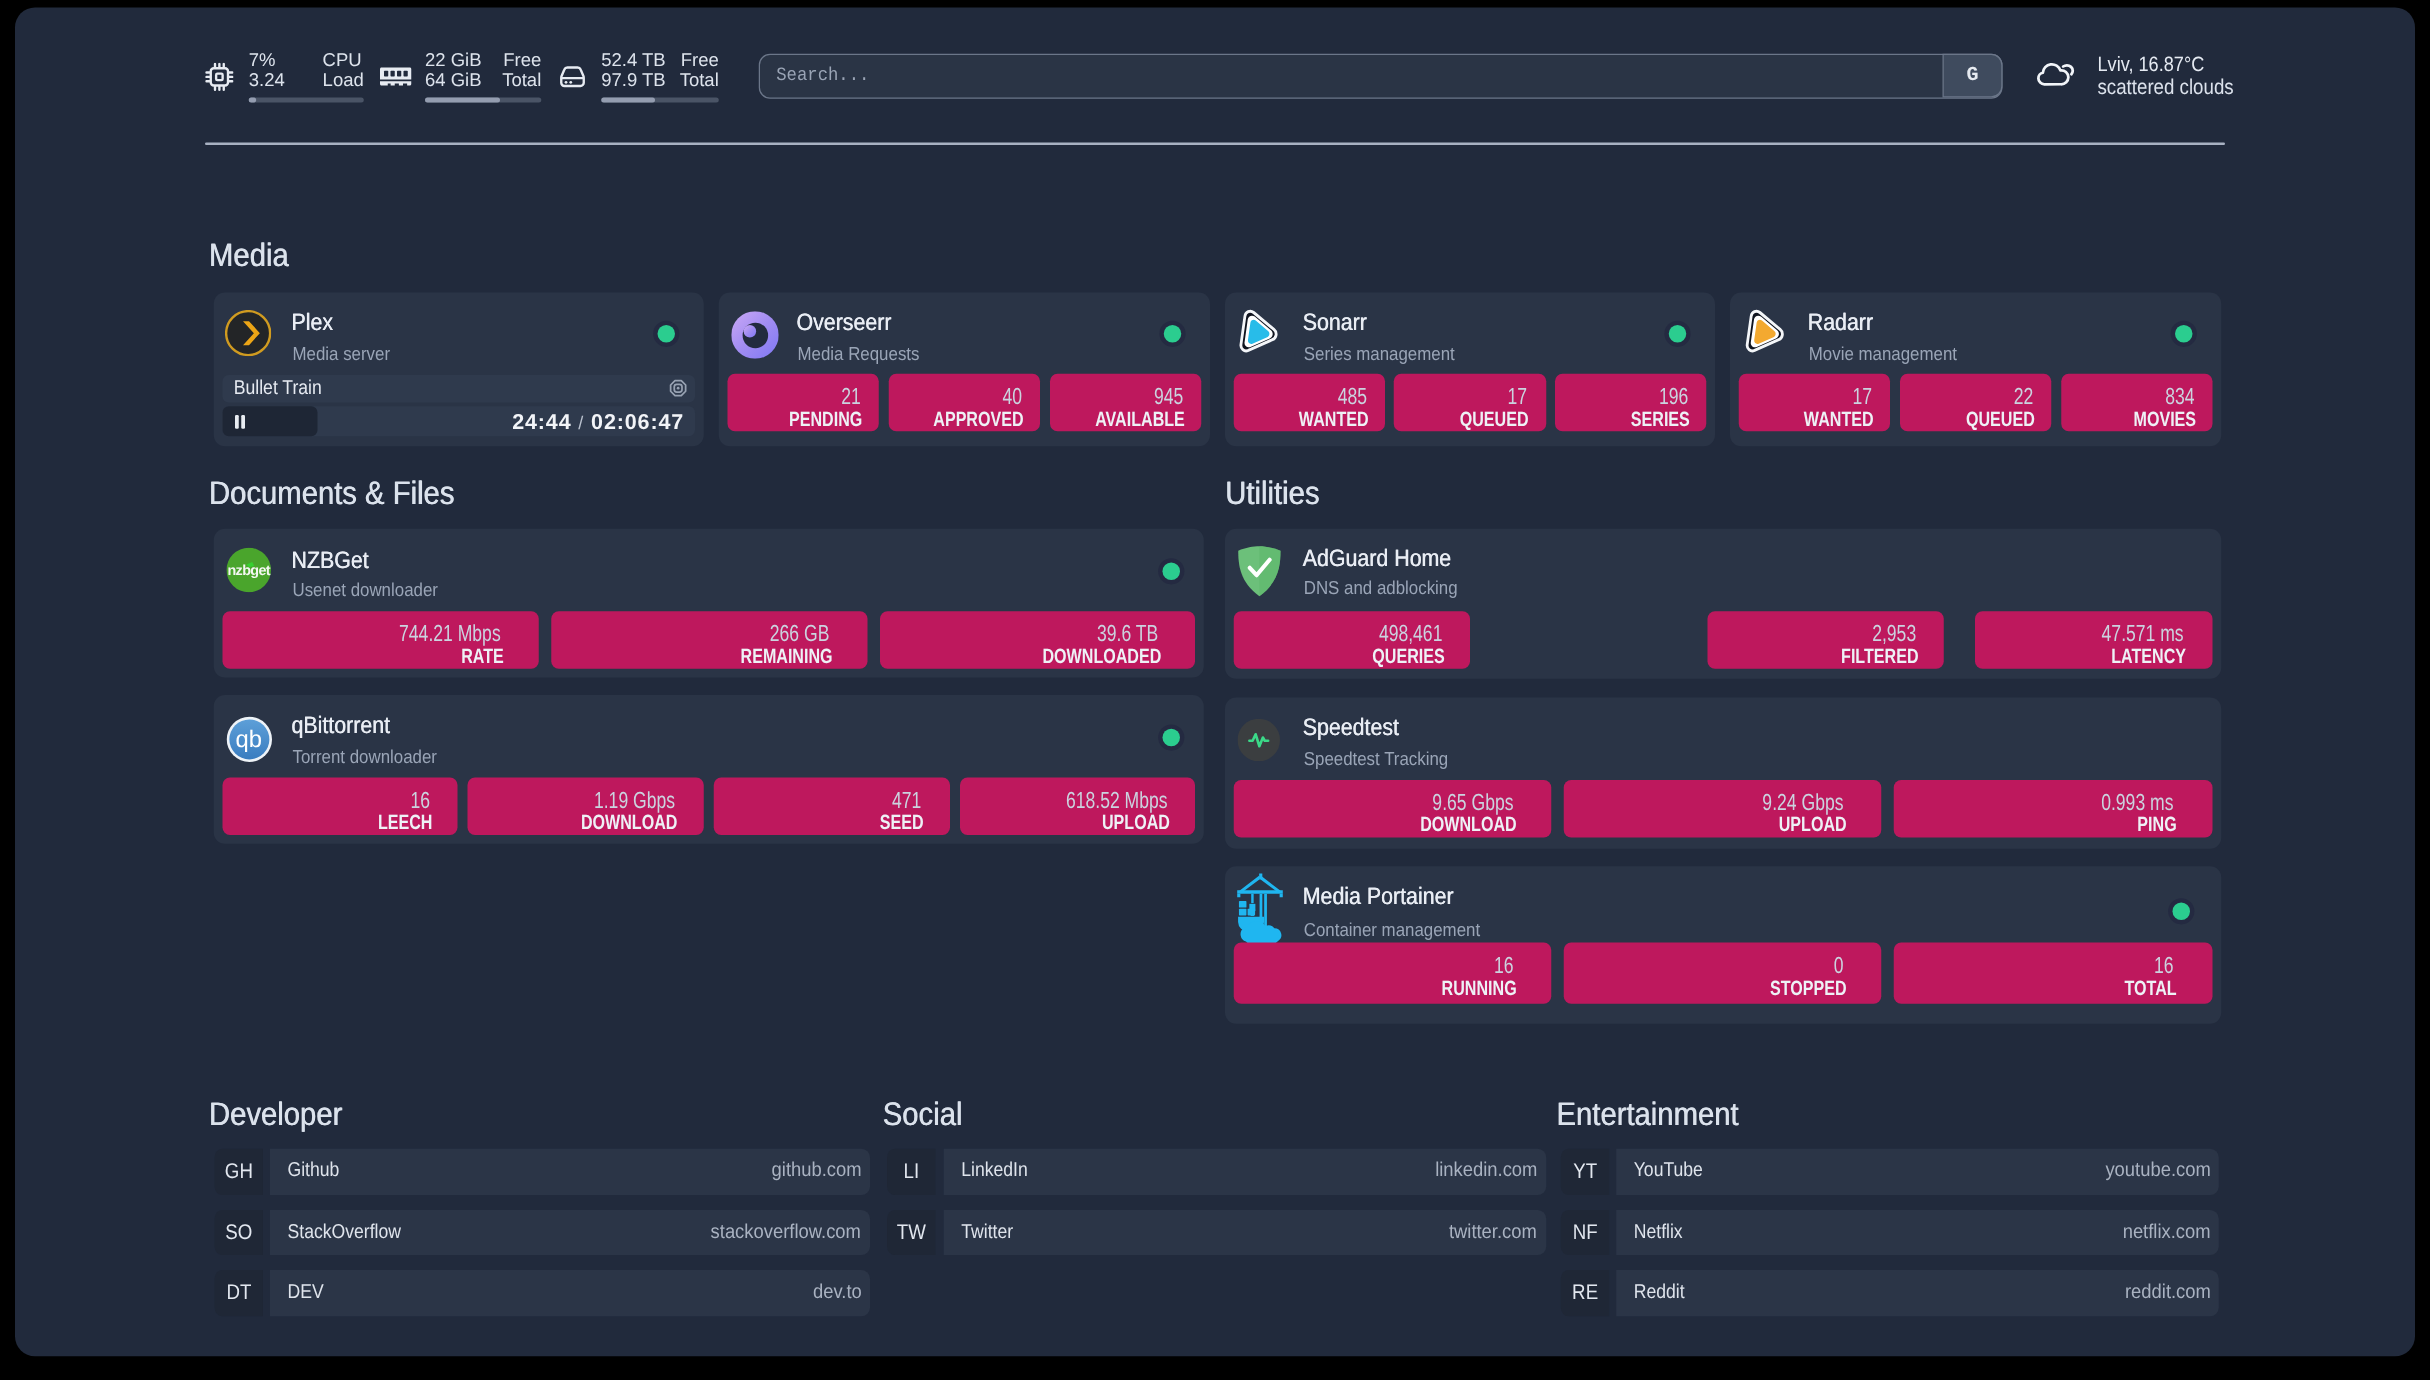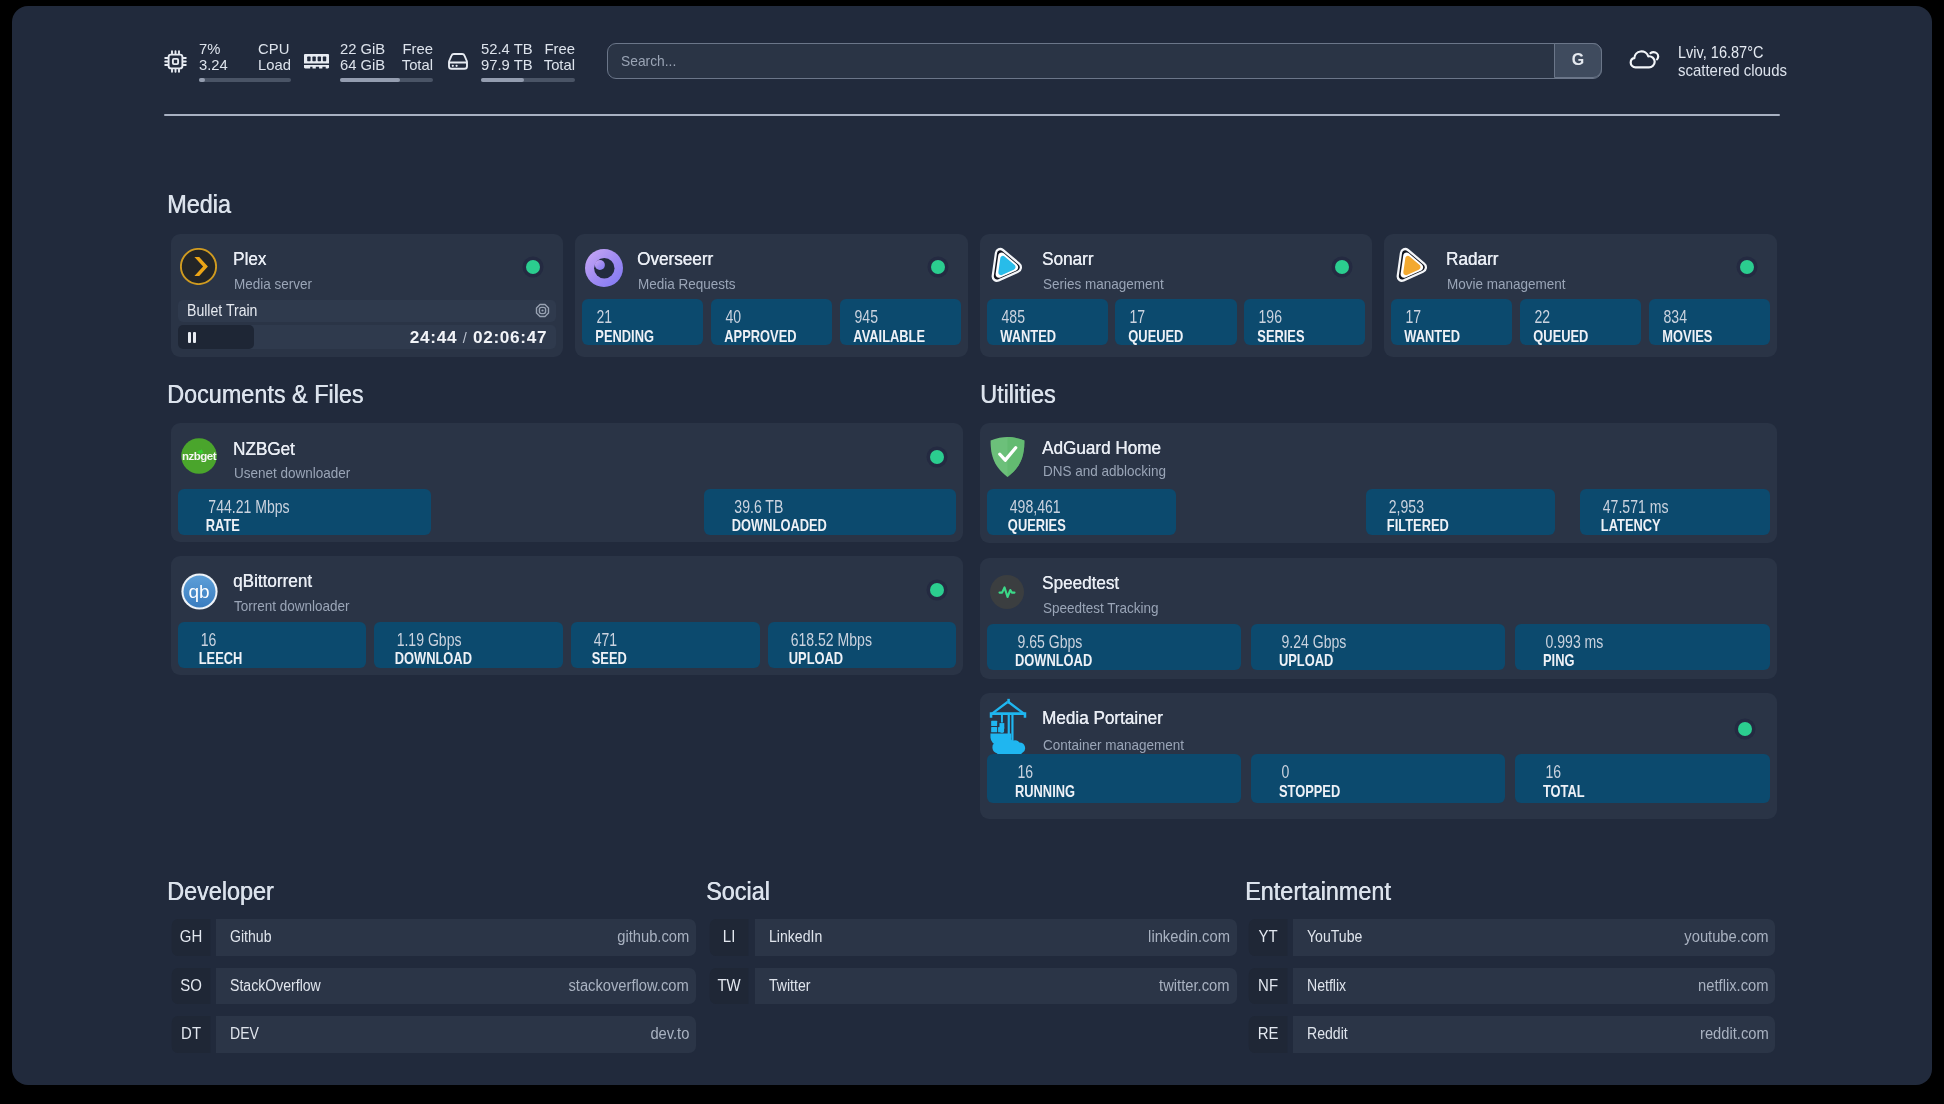--- a/index.html
+++ b/index.html
@@ -1,20 +1,20 @@
 <!DOCTYPE html>
 <html><head><meta charset="utf-8"><style>
 *{margin:0;padding:0;box-sizing:border-box}
 body{width:1944px;height:1104px;background:#000;font-family:"Liberation Sans",sans-serif;position:relative;overflow:hidden}
 #page{position:absolute;left:12px;top:6px;width:1920px;height:1079px;background:#212a3c;border-radius:16px;overflow:hidden}
 .card{position:absolute;background:#2a3446;border-radius:9px}
 .ttl{position:absolute;left:62px;font-size:19px;font-weight:500;color:#e9edf4;line-height:22px;white-space:nowrap;transform:scaleX(.9);transform-origin:0 0;text-shadow:0.4px 0 0 currentColor}
 .sub{position:absolute;left:63px;font-size:15px;color:#9aa5b7;line-height:19px;white-space:nowrap;transform:scaleX(.9);transform-origin:0 0}
 .dot{position:absolute;width:14px;height:14px;border-radius:50%;background:#2bcd8f;box-shadow:0 0 0 3.5px #242a41}
-.sb{position:absolute;background:#0c4a6e;border-radius:6px;text-align:left}
+.sb{position:absolute;background:#be185d;border-radius:6px;text-align:right}
 .sv{font-size:18.5px;color:#cbd3df;line-height:20.5px;margin-top:8px;white-space:nowrap;transform:scaleX(.76)}
 .sl{font-size:16.5px;font-weight:bold;color:#eef1f6;line-height:17px;white-space:nowrap;transform:scaleX(.78)}
 .hdr{position:absolute;font-size:26px;font-weight:500;color:#dbe2ec;line-height:27px;white-space:nowrap;transform:scaleX(.9);transform-origin:0 0;text-shadow:0.5px 0 0 currentColor}
 .bm{position:absolute;height:36.5px}
 .bma{position:absolute;left:0;top:0;width:44.2px;height:100%;background:#1f2736;border-radius:7px 0 0 7px;text-align:center;font-size:17px;font-weight:500;color:#e2e7ef;line-height:36.5px;transform:scaleX(.88)}
 .bmb{position:absolute;left:47.4px;top:0;right:0;height:100%;background:#2b3547;border-radius:0 7px 7px 0}
 .bmn{position:absolute;left:14px;font-size:16px;color:#dfe4ec;line-height:36.5px;transform:scaleX(.88);transform-origin:0 0}
 .bmu{position:absolute;right:7px;font-size:16px;color:#a9b2c1;line-height:36.5px;transform:scaleX(.92);transform-origin:100% 0}
 </style></head><body>
 <div id="page">
@@ -60,21 +60,21 @@
         <circle cx="9.6" cy="15.8" r="1.1"></circle>
       </g>
     </svg>
 <div style="position:absolute;left:469px;top:34.6px;width:94px;height:34px;font-size:14.8px;color:#dde3ec;line-height:16.2px;">
       <div style="position:absolute;left:0;top:0;text-align:left">52.4 TB<br>97.9 TB</div>
       <div style="position:absolute;right:0;top:0;text-align:right">Free<br>Total</div>
     </div>
     <div style="position:absolute;left:469px;top:72px;width:94px;height:3.6px;background:#4a5466;border-radius:2px;">
       <div style="position:absolute;left:0;top:0;height:100%;width:43px;background:#949db0;border-radius:2px"></div>
     </div>
-<div style="position:absolute;left:595px;top:37px;width:995px;height:36px;background:#2a3445;border:1.5px solid #6b7689;border-radius:9px;">
+<div style="position:absolute;left:595px;top:37px;width:995px;height:36px;background:#2a3445;border:1.5px solid #6b7689;border-radius:9px;font-family:Liberation Mono, monospace;">
       <div style="position:absolute;left:13px;top:0;line-height:33px;font-size:15px;color:#9aa4b5;transform:scaleX(.92);transform-origin:0 0">Search...</div>
       <div style="position:absolute;right:-1px;top:-1px;width:48px;height:35px;background:#3f4b5e;border:1.5px solid #6b7689;border-radius:0 9px 9px 0;text-align:center;line-height:32px;font-size:16px;font-weight:bold;color:#e6eaf0">G</div>
     </div>
 <svg style="position:absolute;left:1614px;top:39px" width="34" height="29" viewBox="0 0 34 29" fill="none" xmlns="http://www.w3.org/2000/svg">
       <path d="M24.5 8.2a5 5 0 0 1 3-1c2.6 0 4.7 2 4.7 4.4 0 1.1-.4 2-1.1 2.8" stroke="#f2f5f9" stroke-width="2.2" stroke-linecap="round"></path>
       <path d="M8.3 13.2a7.2 7.2 0 0 1 14-1.9 5.6 5.6 0 0 1 6.4 5.5 5.7 5.7 0 0 1-5.8 5.6H9.6a4.8 4.8 0 0 1-4.9-4.7c0-2.3 1.6-4.2 3.6-4.5z" stroke="#f2f5f9" stroke-width="2.2" stroke-linejoin="round" fill="#212a3c"></path>
     </svg>
 <div style="position:absolute;left:1666px;top:36.5px;width:260px;height:40px;font-size:16.5px;color:#e5eaf2;line-height:18px;transform:scaleX(.88);transform-origin:0 0;">Lviv, 16.87°C<br><span style="font-size:17px;color:#dce2ec">scattered clouds</span></div>
 <div style="position:absolute;left:152px;top:108px;width:1616px;height:2px;background:#a8b1c2;border-radius:1px;"></div>
 <div style="position:absolute;left:155px;top:185px;"></div>
@@ -197,20 +197,24 @@
         <circle cx="18" cy="18" r="17.8" fill="#4aa52c"></circle>
         <path d="M16.2 13.5l4.6-2 1.6 3.2-4.2 1z" fill="#36d130"></path>
         <text x="18" y="22" font-family="Liberation Sans" font-size="11.5" font-weight="bold" fill="#f4f7f2" text-anchor="middle" letter-spacing="-0.5">nzbget</text>
       </svg>
       <div class="ttl" style="top:14.3px">NZBGet</div>
       <div class="sub" style="top:40px">Usenet downloader</div>
       <div class="dot" style="left:759.2px;top:26.5px"></div>
       <div class="sb" style="left:7.0px;top:65.5px;width:252.9px;height:46.3px">
         <div class="sv">744.21 Mbps</div>
         <div class="sl">RATE</div>
+      </div>
+      <div class="sb" style="left:269.9px;top:65.5px;width:252.9px;height:46.3px">
+        <div class="sv">266 GB</div>
+        <div class="sl">REMAINING</div>
       </div>
       <div class="sb" style="left:532.8px;top:65.5px;width:252.9px;height:46.3px">
         <div class="sv">39.6 TB</div>
         <div class="sl">DOWNLOADED</div>
       </div>
     </div>
 <div class="card" style="left:158.8px;top:550px;width:792.7px;height:118.7px">
       <svg style="position:absolute;left:10.2px;top:17px" width="37" height="37" viewBox="0 0 37 37" fill="none" xmlns="http://www.w3.org/2000/svg">
         <defs>
           <linearGradient id="qbg" x1="0" y1="0" x2="0" y2="1">

